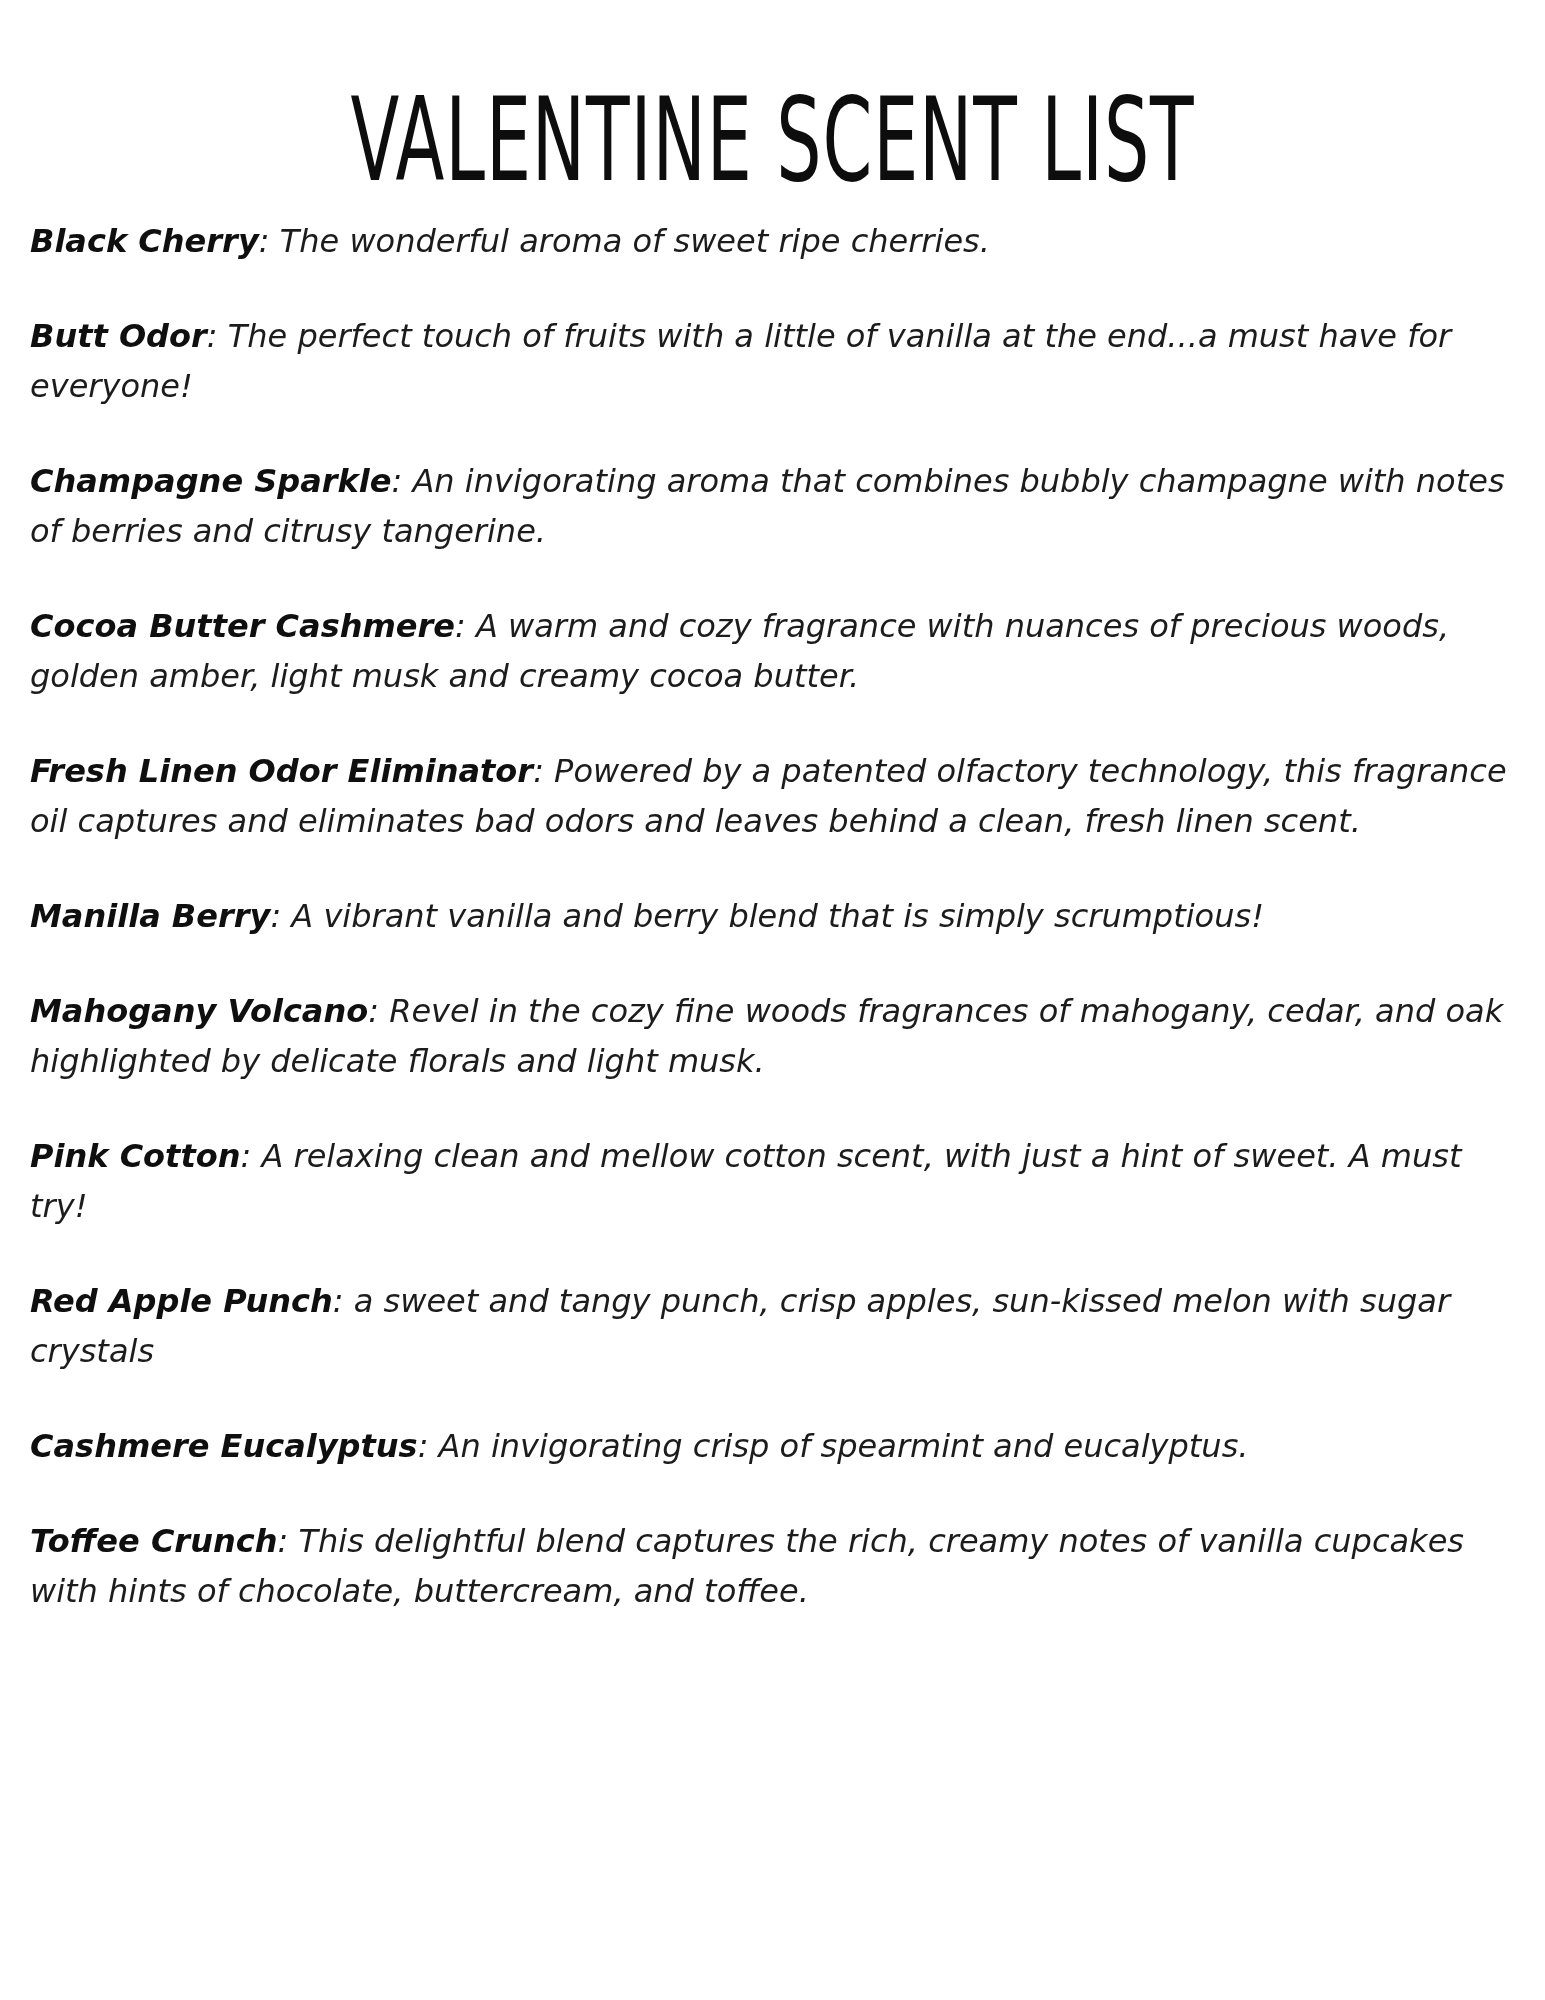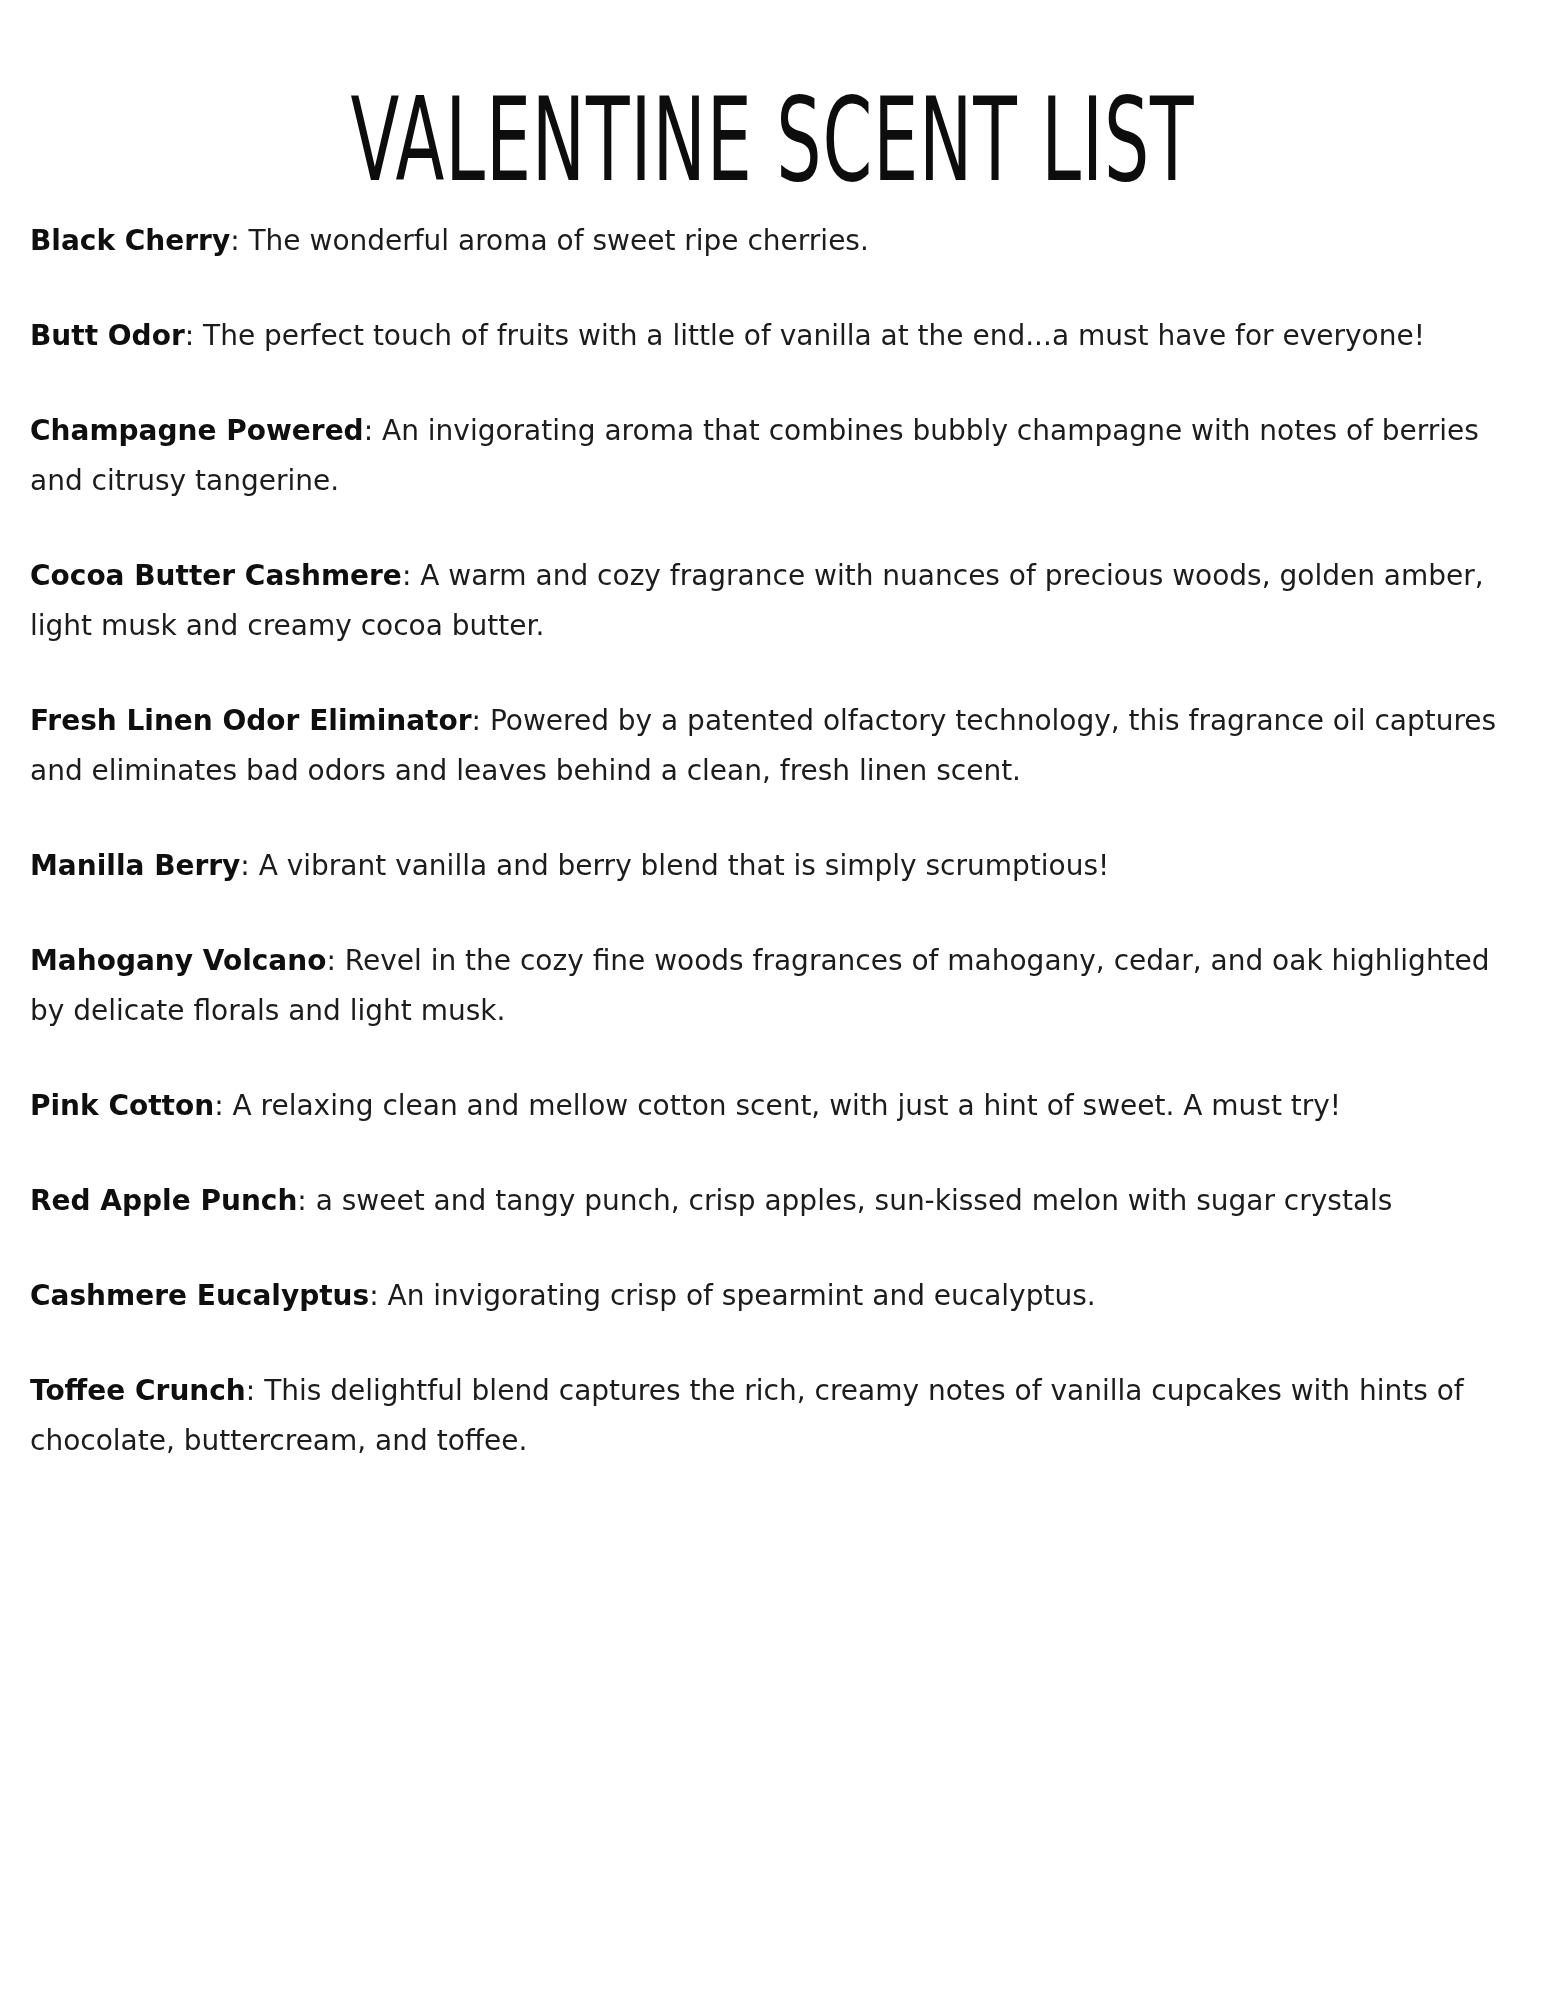--- a/index.html
+++ b/index.html
@@ -28,44 +28,45 @@
     font-weight: 400;
     text-align: center;
     letter-spacing: 1px;
     color: #0d0d0d;
     transform: scale(0.85, 1.38);
     transform-origin: 50% 0;
     white-space: nowrap;
   }
   .scent {
     margin: 0 0 45px 0;
-    font-size: 28px;
+    font-size: 32px;
     line-height: 50px;
     color: #1c1c1c;
     max-width: 1490px;
+    font-style: italic;
   }
   .scent .scent-name {
     font-weight: 700;
     color: #0f0f0f;
   }
 </style>
 </head>
 <body>
 
 <div class="page">
 
   <h1 class="title">VALENTINE SCENT LIST</h1>
 
   <div>
 
     <p class="scent"><strong class="scent-name">Black Cherry</strong><span>: </span><span>The wonderful aroma of sweet ripe cherries.</span></p>
 
     <p class="scent"><strong class="scent-name">Butt Odor</strong><span>: </span><span>The perfect touch of fruits with a little of vanilla at the end...a must have for everyone!</span></p>
 
-    <p class="scent"><strong class="scent-name">Champagne Powered</strong><span>: </span><span>An invigorating aroma that combines bubbly champagne with notes of berries and citrusy tangerine.</span></p>
+    <p class="scent"><strong class="scent-name">Champagne Sparkle</strong><span>: </span><span>An invigorating aroma that combines bubbly champagne with notes of berries and citrusy tangerine.</span></p>
 
     <p class="scent"><strong class="scent-name">Cocoa Butter Cashmere</strong><span>: </span><span>A warm and cozy fragrance with nuances of precious woods, golden amber, light musk and creamy cocoa butter.</span></p>
 
     <p class="scent"><strong class="scent-name">Fresh Linen Odor Eliminator</strong><span>: </span><span>Powered by a patented olfactory technology, this fragrance oil captures and eliminates bad odors and leaves behind a clean, fresh linen scent.</span></p>
 
     <p class="scent"><strong class="scent-name">Manilla Berry</strong><span>: </span><span>A vibrant vanilla and berry blend that is simply scrumptious!</span></p>
 
     <p class="scent"><strong class="scent-name">Mahogany Volcano</strong><span>: </span><span>Revel in the cozy fine woods fragrances of mahogany, cedar, and oak highlighted by delicate florals and light musk.</span></p>
 
     <p class="scent"><strong class="scent-name">Pink Cotton</strong><span>: </span><span>A relaxing clean and mellow cotton scent, with just a hint of sweet. A must try!</span></p>

